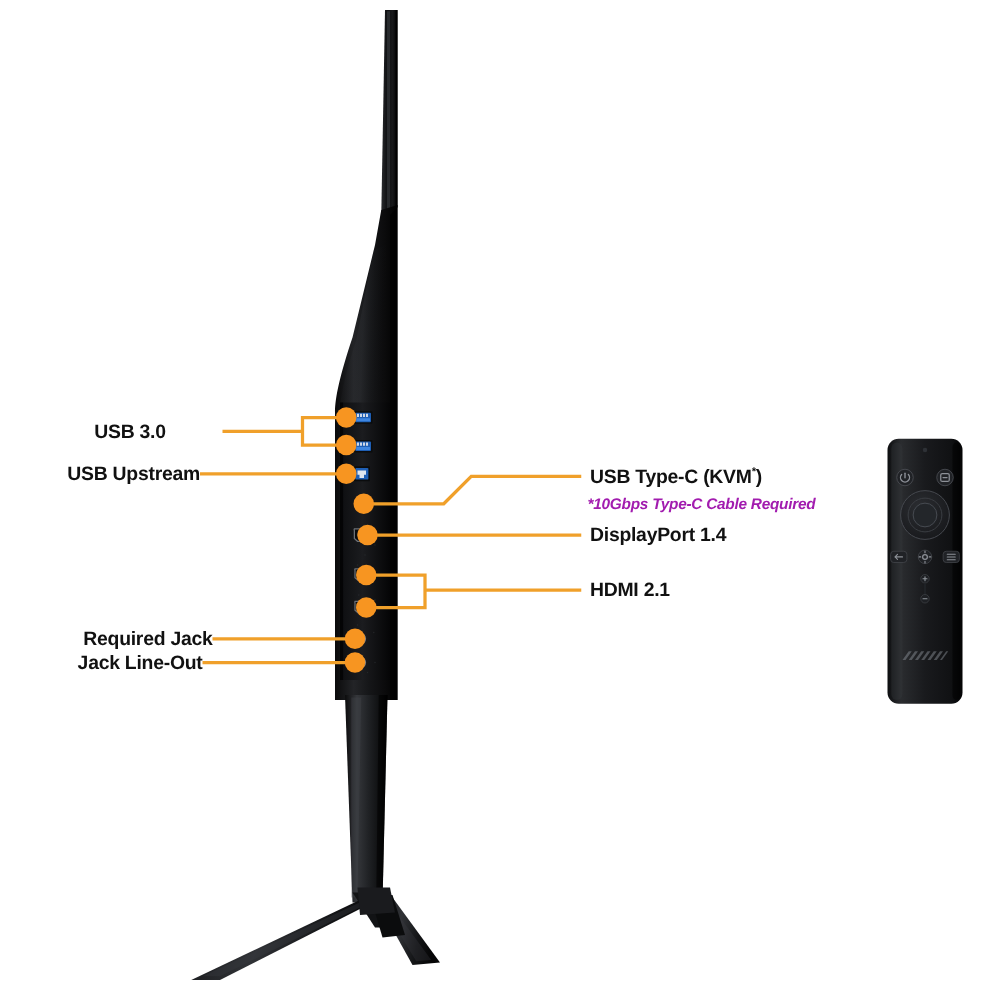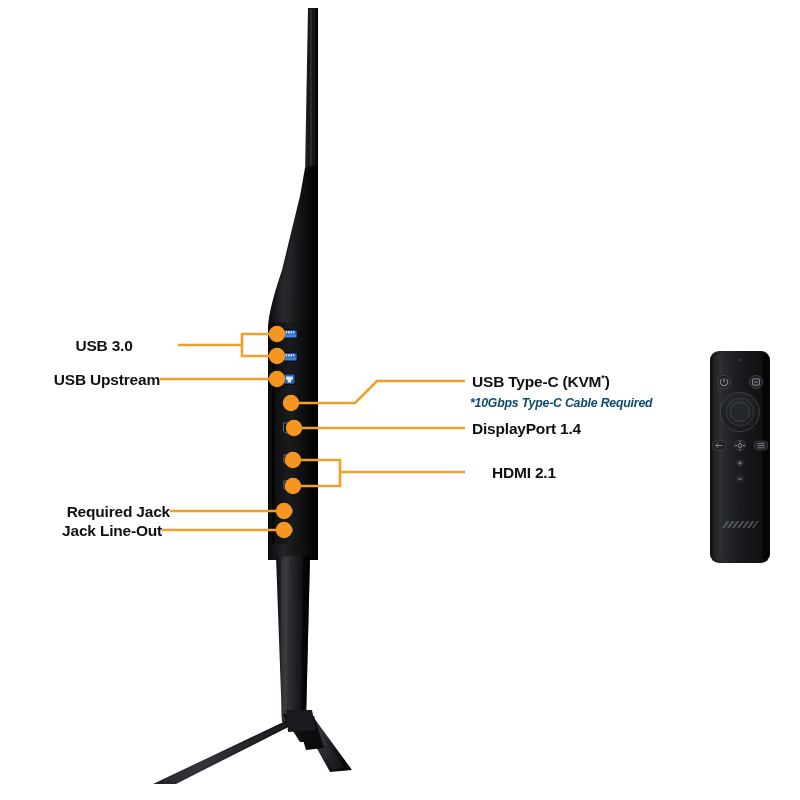--- a/index.html
+++ b/index.html
@@ -13,21 +13,21 @@
   .mon-layer{position:absolute;left:0;top:0;width:800px;height:800px;}
 
   
   .lbl{
     position:absolute;font-weight:bold;color:#111111;
     font-size:15.5px;letter-spacing:-0.2px;white-space:nowrap;line-height:1.1;
   }
   .lbl.right{text-align:right;}
   .lbl.left{text-align:right;}
   .note{
-    position:absolute;color:#0c4a6e;font-weight:bold;font-style:italic;
+    position:absolute;color:#a21caf;font-weight:bold;font-style:italic;
     font-size:12.3px;white-space:nowrap;letter-spacing:-0.2px;
   }
   .sup{font-size:9px;vertical-align:super;}
 
   
   .remote-cap{
     position:absolute;left:690px;top:578px;width:110px;text-align:center;
     font-weight:bold;color:#111111;font-size:15px;line-height:1.22;
   }
   .remote-cap div{display:block;}
@@ -304,16 +304,16 @@
   <div class="lbl left" style="left:22px;top:503px;width:148px;">Required Jack</div>
 
   <div class="lbl left" style="left:14px;top:522px;width:148px;">Jack Line-Out</div>
 
   <div class="lbl right" style="left:472px;top:373px;"><span>USB Type-C (KVM</span><span class="sup">*</span><span>)</span></div>
 
   <div class="note" style="left:470px;top:396px;">*10Gbps Type-C Cable Required</div>
 
   <div class="lbl right" style="left:472px;top:420px;">DisplayPort 1.4</div>
 
-  <div class="lbl right" style="left:472px;top:464px;margin-left:20px;">HDMI 2.1</div>
+  <div class="lbl right" style="left:472px;top:464px;">HDMI 2.1</div>
 
 
 </div>
 
 </body></html>

